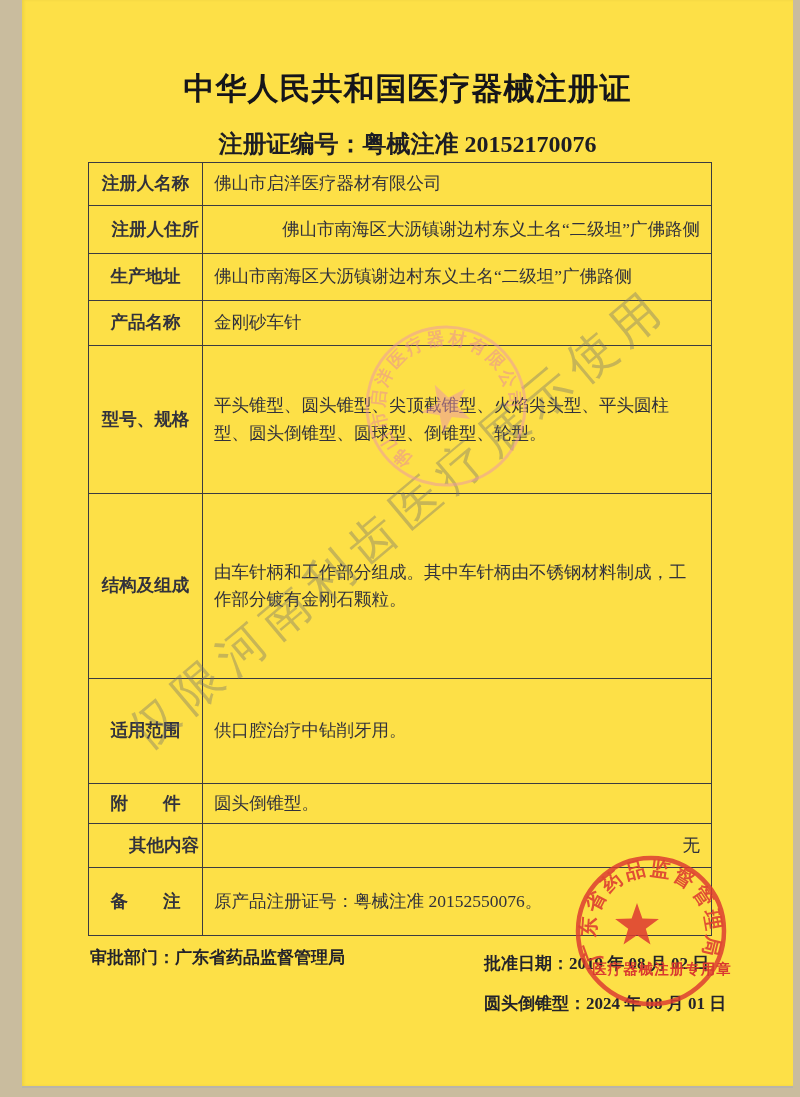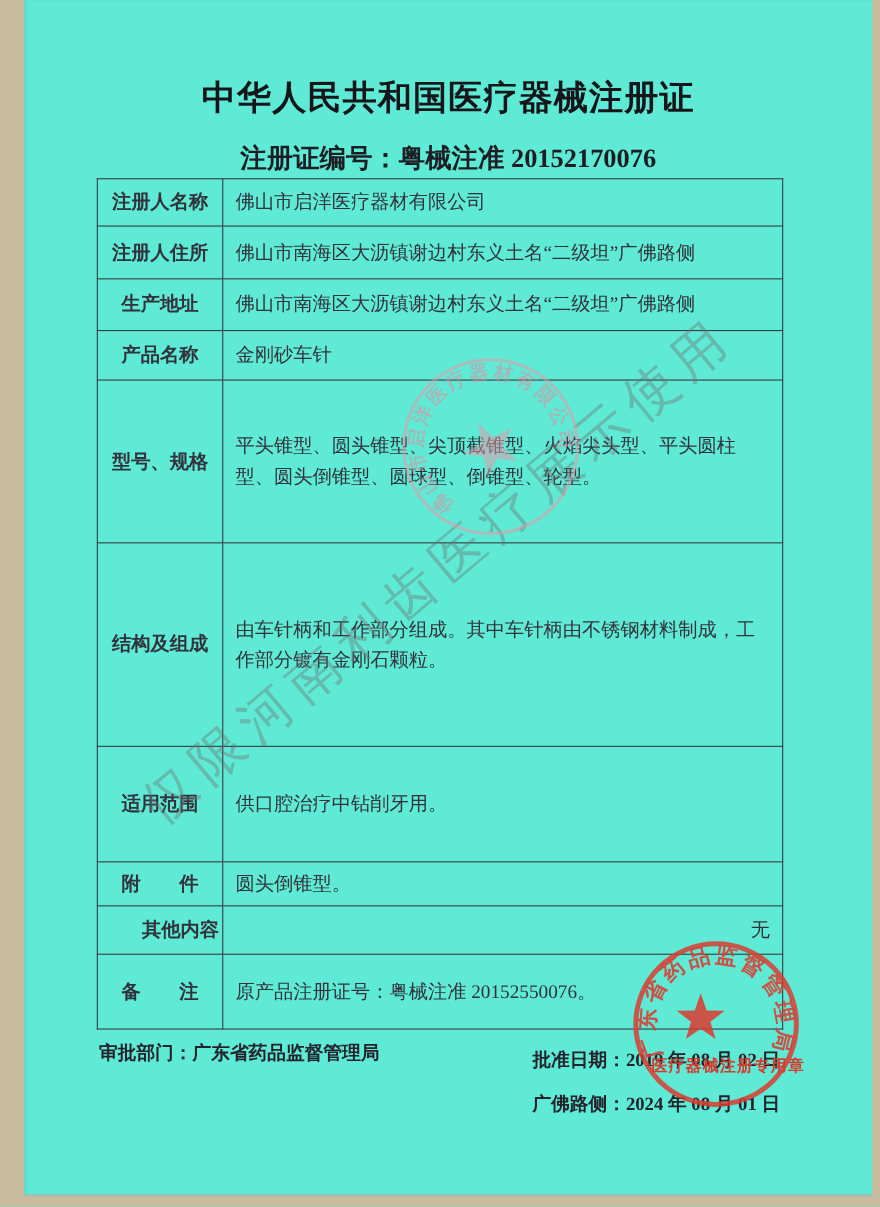--- a/index.html
+++ b/index.html
@@ -5,21 +5,21 @@
   * { margin:0; padding:0; box-sizing:border-box; }
   html,body { width:800px; height:1097px; }
   body {
     position:relative;
     background:#c9bc9e;
     font-family:"Liberation Serif","DejaVu Serif",serif;
     overflow:hidden;
   }
   .page {
     position:absolute; left:22px; top:0; width:771px; height:1088px;
-    background:#5eead4;
+    background:#fde047;
     border-bottom:2px solid #b9b5a9;
     box-shadow:inset 2px 0 3px rgba(0,0,0,0.06);
     overflow:hidden;
   }
   .title {
     position:absolute; top:68px; left:0; right:0;
     text-align:center; font-size:31px; font-weight:700;
     color:#15151a; letter-spacing:1px;
   }
   .cert-line {
@@ -32,21 +32,21 @@
     z-index:2;
   }
   table.cert td {
     border:1.6px solid #3b3b41;
     vertical-align:middle;
     font-size:17.5px; color:#32323c;
     line-height:1.55;
   }
   td.lbl { width:114px; text-align:center; font-weight:700; color:#1a1a20; padding:0 3px;margin-left:24px; }
   td.val { padding:6px 11px; }
-  tr.r1 td{height:43px;} tr.r2 td{height:48px;} tr.r3 td{height:47px;}
+  tr.r1 td{height:43px;} tr.r2 td{height:48px;text-align:right;} tr.r3 td{height:47px;}
   tr.r4 td{height:45px;} tr.r5 td{height:148px;} tr.r6 td{height:185px;}
   tr.r7 td{height:105px;} tr.r8 td{height:40px;} tr.r9 td{height:44px;text-align:right;}
   tr.r10 td{height:68px;}
   .watermark {
     position:absolute; left:18px; top:486px; width:720px; height:70px;
     text-align:center; font-size:48px; letter-spacing:9px;
     color:rgba(110,110,110,0.38); white-space:nowrap;
     transform:rotate(-40deg); transform-origin:50% 50%;
     z-index:3; pointer-events:none;
   }
@@ -123,21 +123,21 @@
       <td class="lbl">备　　注</td>
       <td class="val">原产品注册证号：粤械注准 20152550076。</td>
     </tr>
   </tbody>
     </table>
 
   <div class="footer-left"><span>审批部门：</span><span>广东省药品监督管理局</span></div>
 
   <div class="footer-right">
     <div><span>批准日期：</span><span>2019 年 08 月 02 日</span></div>
-    <div><span>广佛路侧：</span><span>2024 年 08 月 01 日</span></div>
+    <div><span>圆头倒锥型：</span><span>2024 年 08 月 01 日</span></div>
   </div>
 
   <svg class="seal company" width="200" height="200" viewBox="-100 -100 200 200">
     <g transform="rotate(-28)">
       <circle cx="0" cy="0" r="79" fill="none" stroke="#ec96aa" stroke-width="3"></circle>
       <defs>
         <path id="companyArc" d="M -53.7 31 A 62 62 0 1 1 53.7 31" fill="none"></path>
       </defs>
       <text font-size="17.5" font-weight="700" fill="#e8879d" textLength="260" lengthAdjust="spacing">
         <textPath href="#companyArc">佛山市启洋医疗器材有限公司</textPath>

